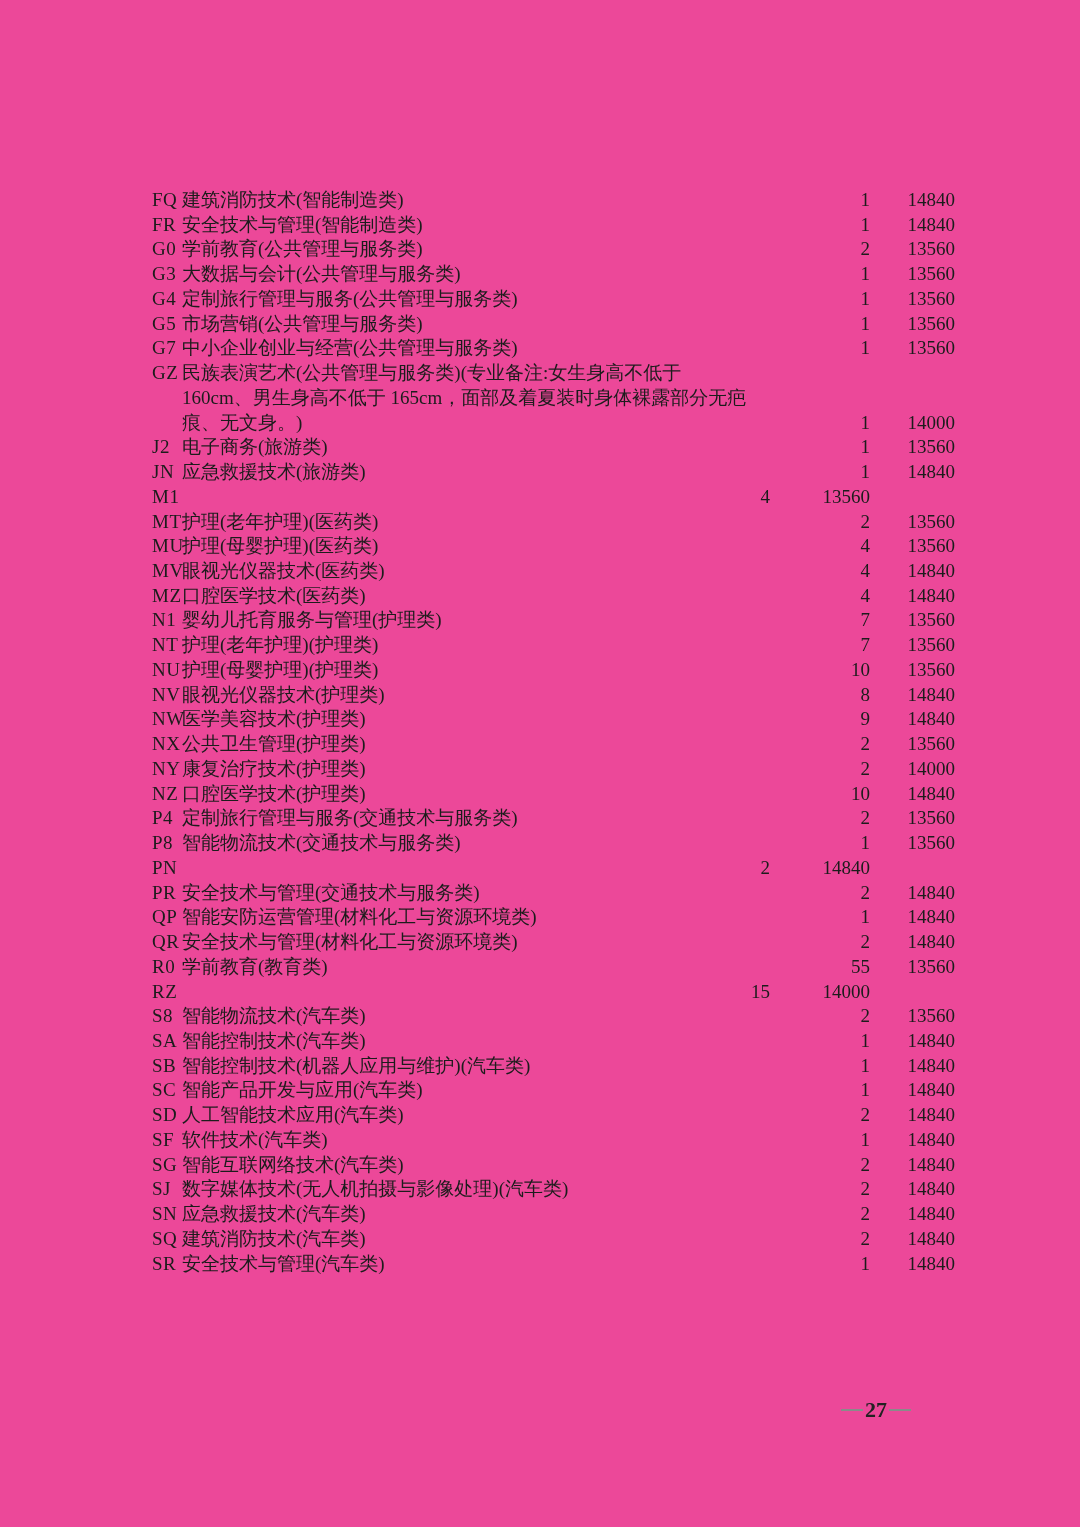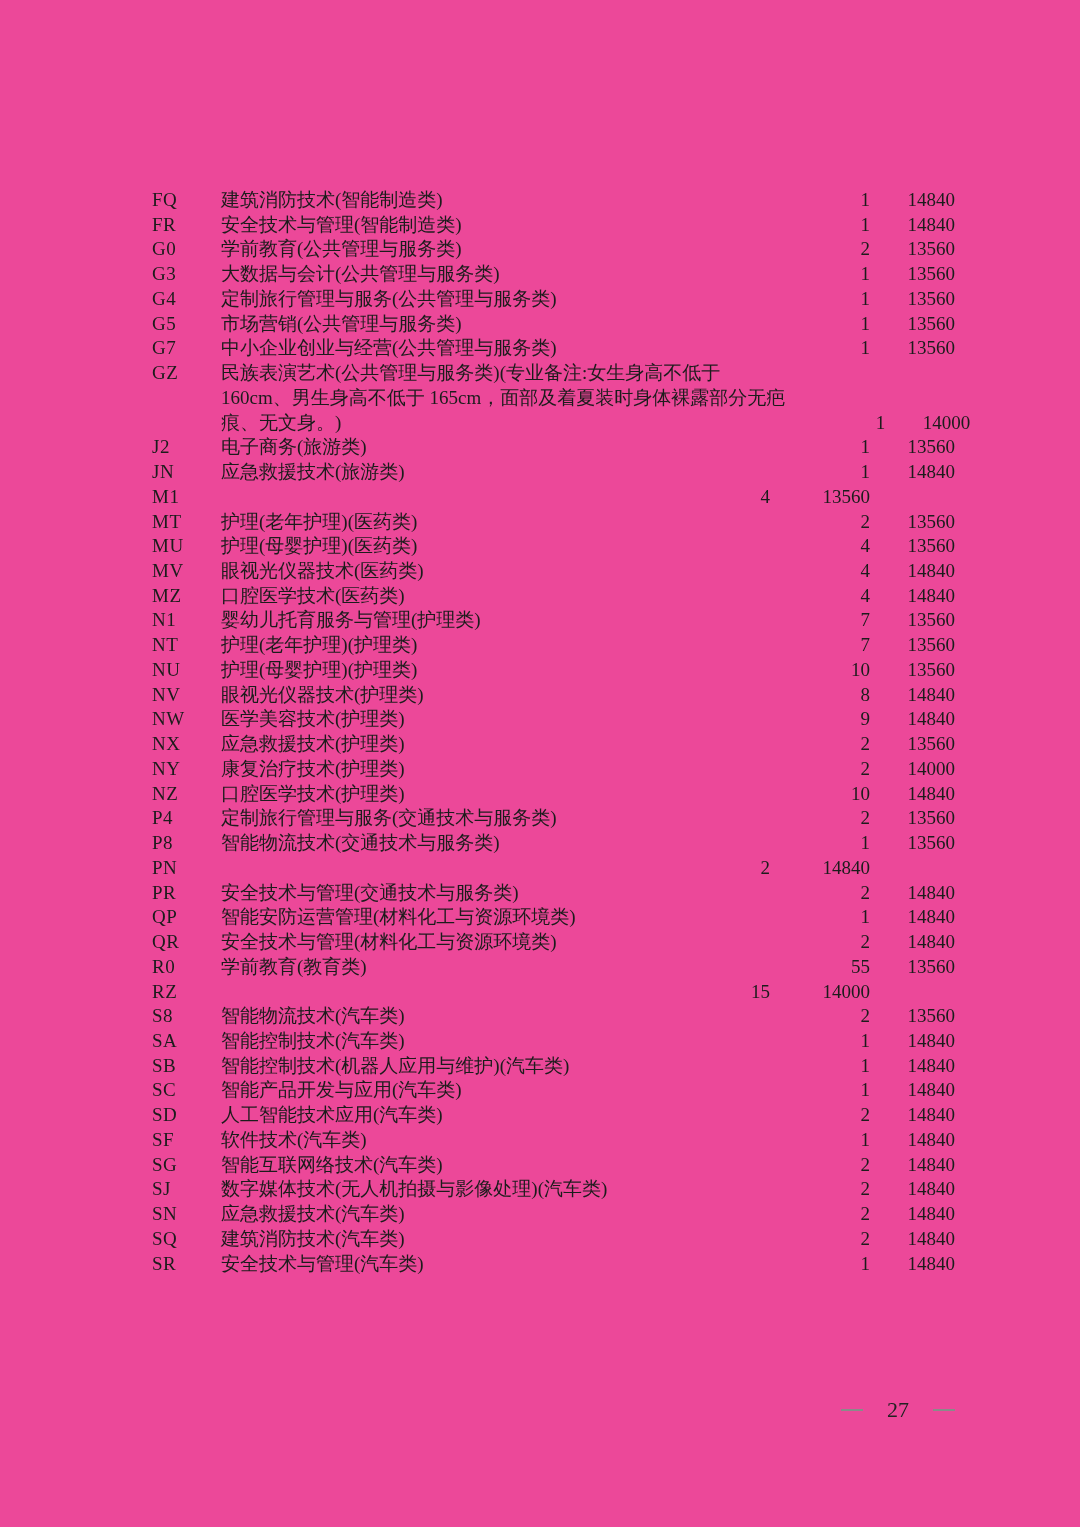--- a/index.html
+++ b/index.html
@@ -26,35 +26,35 @@
     grid-template-columns: 30px 1fr 100px 85px;
     font-size: 19px;
     line-height: 24.73px;
   }
   .code {
     letter-spacing: 0.5px;
     white-space: nowrap;
   }
   .name .line {
     white-space: nowrap;
-    margin-left: 39px;
   }
   .count, .fee {
     text-align: right;
     align-self: end;
     font-variant-numeric: lining-nums;
   }
   .page-number {
     position: absolute;
     top: 1396px;
     left: 841px;
     height: 28px;
     display: flex;
     align-items: center;
-    gap: 24px;
+    gap: 2px;
+    font-weight: bold;
   }
   .page-number .dash {
     width: 22px;
     height: 2px;
     background: #8a8a8a;
   }
   .page-number .num {
     font-size: 22px;
     line-height: 28px;
     color: #222222;
@@ -241,21 +241,21 @@
     <span class="name">
           <div class="line">医学美容技术(护理类)</div>
         </span>
     <span class="count">9</span>
     <span class="fee">14840</span>
   </div>
 
   <div class="row">
     <span class="code">NX</span>
     <span class="name">
-          <div class="line">应急救援技术(护理类)</div>
+          <div class="line">公共卫生管理(护理类)</div>
         </span>
     <span class="count">2</span>
     <span class="fee">13560</span>
   </div>
 
   <div class="row">
     <span class="code">NY</span>
     <span class="name">
           <div class="line">康复治疗技术(护理类)</div>
         </span>

